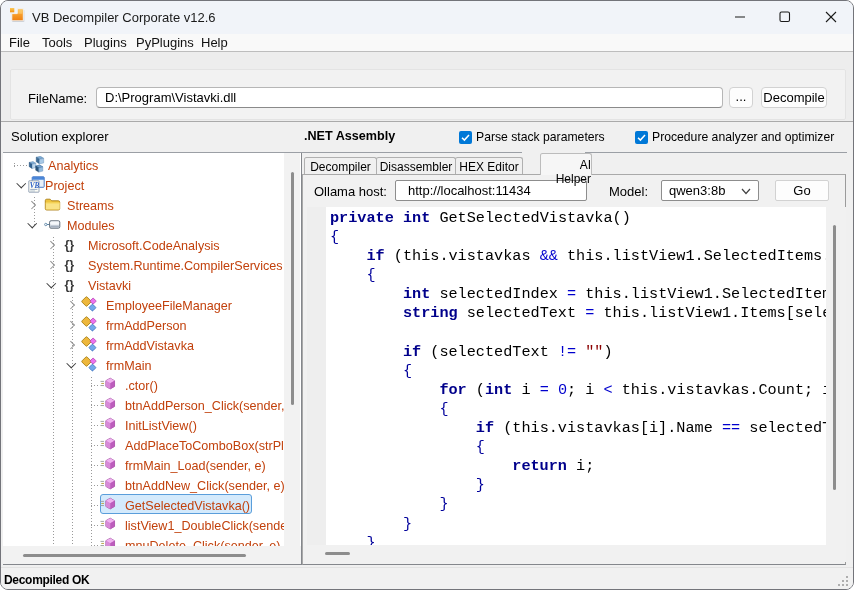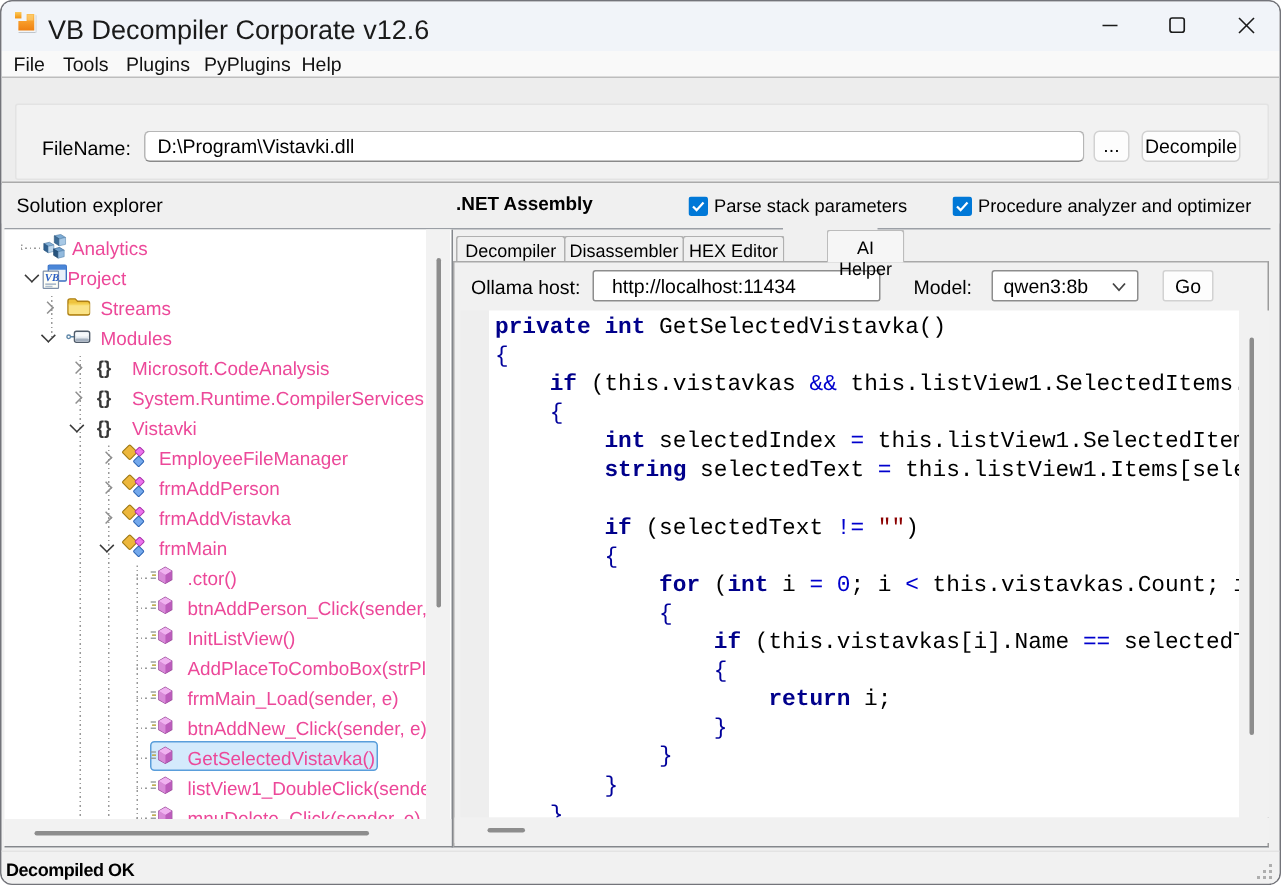--- a/index.html
+++ b/index.html
@@ -1,36 +1,36 @@
 <!DOCTYPE html>
 <html><head><meta charset="utf-8"><style>
 *{margin:0;padding:0;box-sizing:border-box;}
 html,body{width:854px;height:590px;background:#fff;font-family:"Liberation Sans",sans-serif;overflow:hidden;}
 .window{position:absolute;left:0;top:0;width:854px;height:590px;border:1px solid #73747a;border-radius:8px;background:#f0f0f0;overflow:hidden;}
 .abs{position:absolute;}
 .titlebar{left:0;top:0;width:100%;height:33px;background:#f1f4f9;}
-.title-text{left:31px;top:9px;font-size:18px;color:#1a1a1a;}
+.title-text{left:31px;top:9px;font-size:13px;color:#1a1a1a;}
 .menubar{left:0;top:33px;width:100%;height:18px;background:#f9f9f9;}
 .menubar span{position:absolute;top:1px;font-size:13px;color:#111;}
 .menusep{left:0;top:50px;width:100%;height:1px;background:#bdbdbd;}
 .toolbar{left:0;top:51px;width:100%;height:70px;background:#ededed;border-bottom:1px solid #aaaaaa;}
 .groupbox{left:9px;top:17px;width:836px;height:51px;background:#f2f2f2;border:1px solid #e3e3e3;border-radius:2px;}
 .lbl{font-size:13px;color:#000;}
 .tbox{background:#fff;border:1px solid #b6b6b6;border-bottom-color:#8a8a8a;border-radius:4px;font-size:13px;color:#000;}
 .tbox2{background:#fff;border:1px solid #8d8d8d;border-radius:2px;font-size:13px;color:#000;}
 .btn{background:#fdfdfd;border:1px solid #d2d2d2;border-radius:4px;font-size:13px;color:#000;text-align:center;}
 .subbar{left:0;top:122px;width:100%;height:26px;background:#f0f0f0;}
 .lbl2{font-size:12.2px;color:#000;}
 .mainline{left:2px;top:151px;width:519px;height:1px;background:#9b9fa5;}
 .mainline2{left:584px;top:151px;width:262px;height:1px;background:#9b9fa5;}
 .treepanel{left:2px;top:152px;width:299px;height:412px;background:#fff;border-right:1px solid #84878c;border-bottom:1px solid #84878c;}
 .tree-vtrack{position:absolute;right:1px;top:0;width:16px;height:393px;background:#f2f2f2;}
 .tree-htrack{position:absolute;left:0;top:393px;width:298px;height:18px;background:#f2f2f2;}
 .thumb{background:#8d8d8d;border-radius:2px;}
-.trow{position:absolute;height:20px;font-size:12.6px;color:#ec4899;white-space:nowrap;}
+.trow{position:absolute;height:20px;font-size:12.6px;color:#c2410c;white-space:nowrap;}
 .chev-c{position:absolute;width:5.5px;height:5.5px;border-right:1.5px solid #8f8f8f;border-top:1.5px solid #8f8f8f;transform:rotate(45deg);}
 .chev-e{position:absolute;width:6.5px;height:6.5px;border-right:1.6px solid #3a3a3a;border-bottom:1.6px solid #3a3a3a;transform:rotate(45deg);}
 .ticon{position:absolute;width:17px;height:17px;}
 .ttext{position:absolute;top:3.5px;}
 .sel{position:absolute;left:97px;top:-1px;width:152px;height:20px;background:#d4eafc;border:1px solid #5a9edb;border-radius:3px;}
 .vdots{position:absolute;width:1px;background-image:repeating-linear-gradient(to bottom,#9a9a9a 0 1px,transparent 1px 3px);}
 .hdots{position:absolute;height:1px;background-image:repeating-linear-gradient(to right,#9a9a9a 0 1px,transparent 1px 3px);}
 .tab{position:absolute;background:#f0f0f0;border:1px solid #b0b0b0;border-bottom:none;border-radius:2.5px 2.5px 0 0;font-size:12px;text-align:center;color:#000;}
 .tabpage{left:301px;top:173px;width:544px;height:391px;background:#f1f1f1;border:1px solid #a9a9a9;border-bottom-color:#84878c;border-right-color:#9b9b9b;}
 .codegutter{left:306px;top:206px;width:19px;height:338px;background:#eeeeee;}
@@ -366,30 +366,30 @@
     </div>
     <div class="tree-vtrack"></div>
     <div class="thumb" style="position:absolute;left:288px;top:19px;width:2.5px;height:233px;"></div>
     <div class="tree-htrack"></div>
     <div class="thumb" style="position:absolute;left:20px;top:401px;width:223px;height:3px;"></div>
   </div>
   <div class="abs tab" style="left:303px;top:156px;width:73px;height:30px;padding-top:2px;">Decompiler</div>
   <div class="abs tab" style="left:375px;top:156px;width:80px;height:18px;padding-top:2px;">Disassembler</div>
   <div class="abs tab" style="left:454px;top:156px;width:68px;height:18px;padding-top:2px;">HEX Editor</div>
   <div class="abs tabpage"></div>
-  <div class="abs tab" style="left:550px;top:152px;width:52px;height:22px;padding-top:4px;background:#f6f6f6;border-color:#bcbcbc;z-index:3;">AI Helper</div>
+  <div class="abs tab" style="left:539px;top:152px;width:52px;height:22px;padding-top:4px;background:#f6f6f6;border-color:#bcbcbc;z-index:3;text-align:right;">AI Helper</div>
   <div class="abs lbl" style="left:313px;top:183px;">Ollama host:</div>
   <div class="abs tbox2" style="left:394px;top:179px;width:192px;height:21px;padding:2px 0 0 12px;">http://localhost:11434</div>
   <div class="abs lbl" style="left:608px;top:183px;">Model:</div>
   <div class="abs tbox2" style="left:660px;top:179px;width:98px;height:21px;padding:2px 0 0 7px;">qwen3:8b
     <svg style="position:absolute;right:7px;top:7px;" width="10" height="7" viewBox="0 0 10 7">
         <polyline points="1,1 5,5.5 9,1" fill="none" stroke="#444" stroke-width="1.2"></polyline>
       </svg>
   </div>
-  <div class="abs btn" style="left:774px;top:179px;width:34px;height:21px;padding-top:2px;border-radius:2px;">Go</div>
+  <div class="abs btn" style="left:774px;top:179px;width:54px;height:21px;padding-top:2px;border-radius:2px;">Go</div>
   <div class="abs codegutter"></div>
   <div class="abs codearea">
       <pre class="code"><span class="k">private</span> <span class="k">int</span> GetSelectedVistavka()
 <span class="b">{</span>
     <span class="k">if</span> (this.vistavkas <span class="o">&amp;&amp;</span> this.listView1.SelectedItems.Count  )
     <span class="b">{</span>
         <span class="k">int</span> selectedIndex <span class="o">=</span> this.listView1.SelectedItems[].Index;
         <span class="k">string</span> selectedText <span class="o">=</span> this.listView1.Items[selectedIndex].Text;
 
         <span class="k">if</span> (selectedText <span class="o">!=</span> <span class="s">""</span>)

